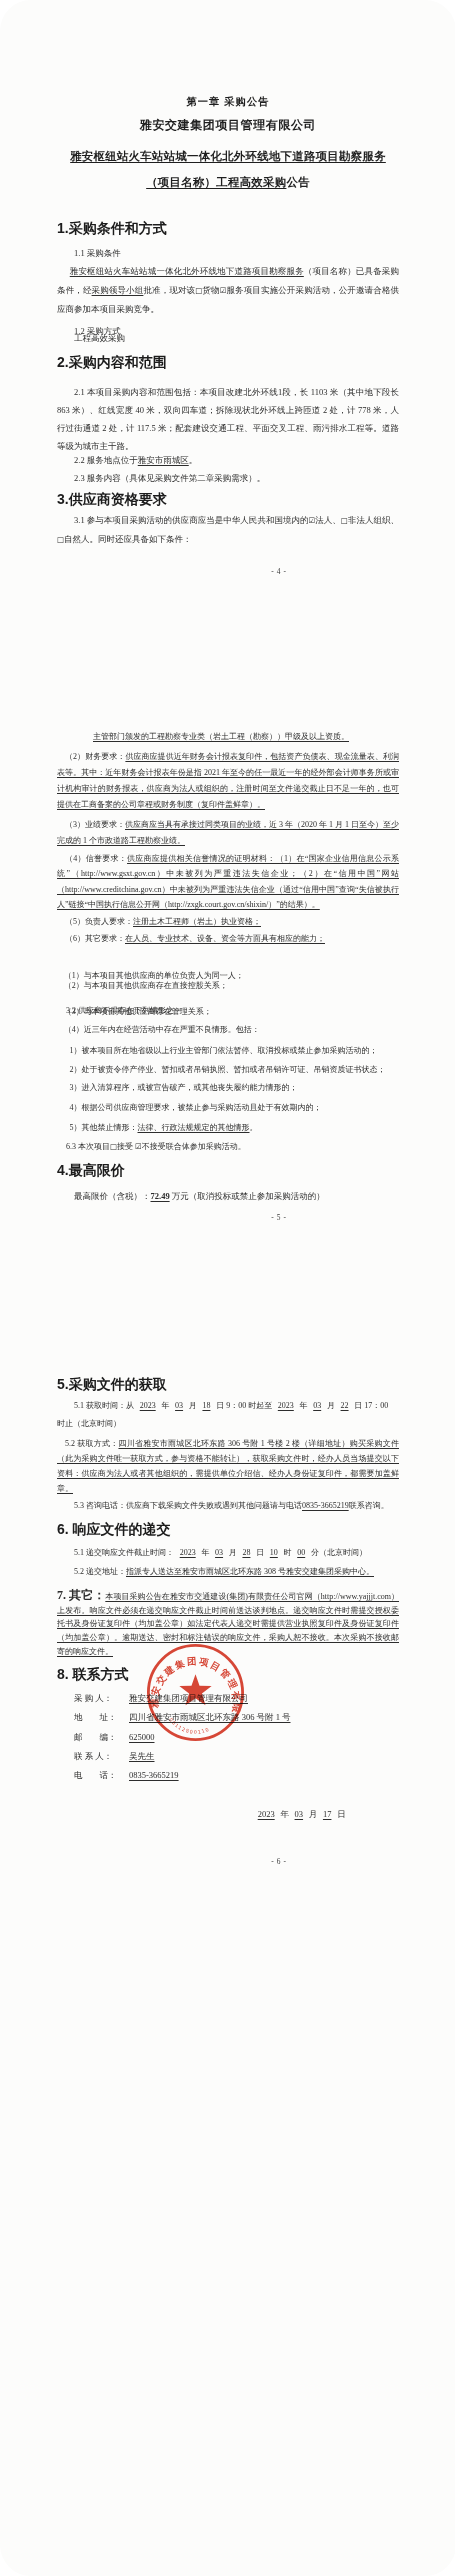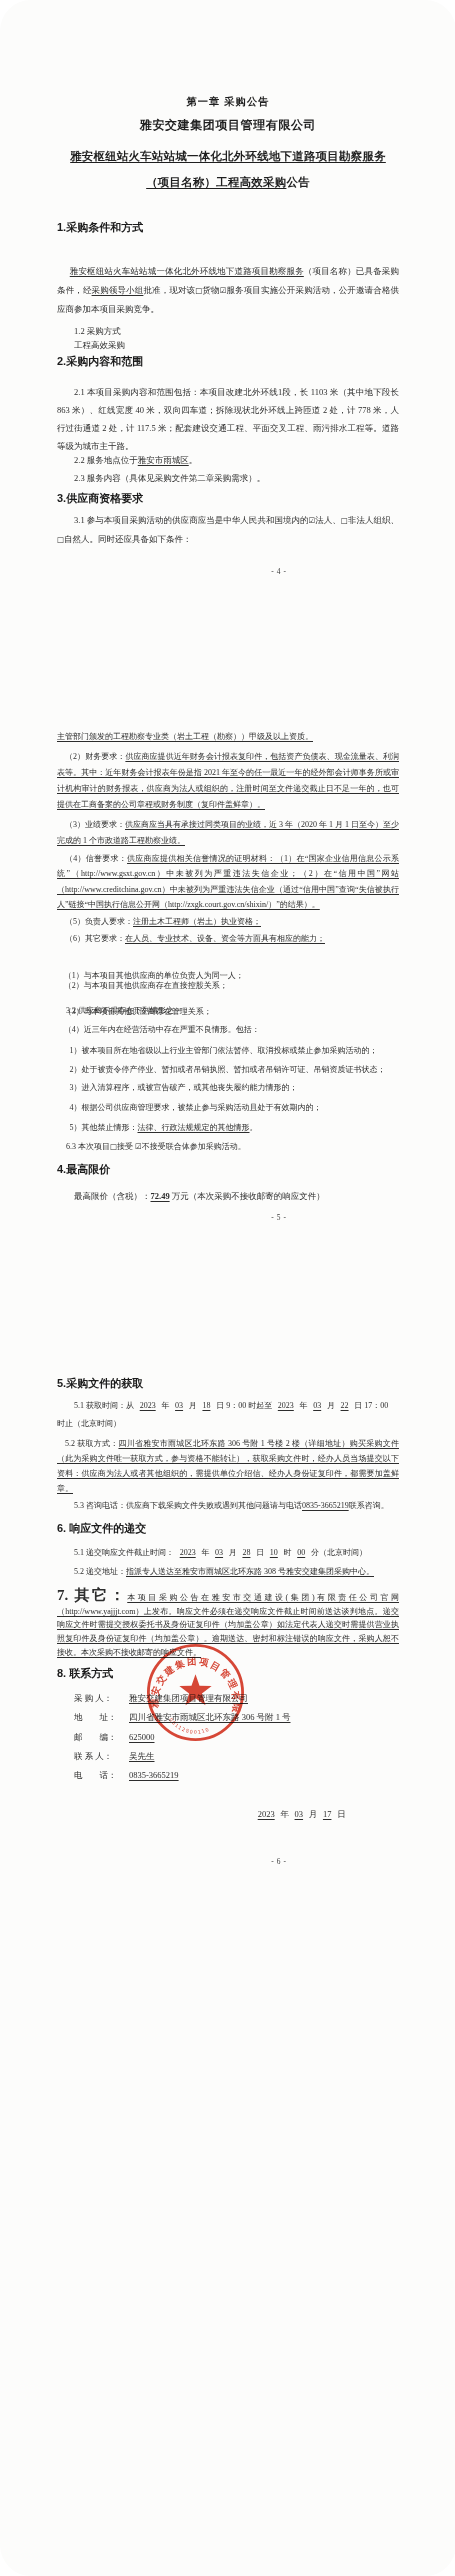--- a/index.html
+++ b/index.html
@@ -9,21 +9,21 @@
   .center{left:0;width:456px;text-align:center;}
   .hd{font-family:"Liberation Sans",sans-serif;font-weight:bold;color:#1f1f1f;}
   .t-chapter{font-size:10.2px;letter-spacing:1.1px;}
   .t-company{font-size:12px;letter-spacing:0.6px;}
   .t-project{font-size:11.4px;letter-spacing:0.3px;}
   .u{text-decoration:underline;text-underline-offset:2.3px;text-decoration-thickness:0.6px;}
   .col{left:57px;width:342px;}
   .body15{font-size:8.5px;line-height:17.7px;text-align:justify;}
   .body14{font-size:8px;text-align:justify;}
   .line{white-space:nowrap;}
-  .h-sec{font-family:"Liberation Sans",sans-serif;font-weight:bold;font-size:11px;color:#1c1c1c;}
+  .h-sec{font-family:"Liberation Sans",sans-serif;font-weight:bold;font-size:14px;color:#1c1c1c;}
   .cb{font-family:"DejaVu Sans",sans-serif;font-size:7.4px;}
   .uu{padding:0 5.7px;}
   .footer{font-size:7.4px;color:#3a3a3a;letter-spacing:0.6px;}
   .lbl-b{font-weight:bold;}
   .contact-label{display:inline-block;width:55px;}
   .contact-val{text-decoration:underline;text-underline-offset:2.3px;}
   .stamp{mix-blend-mode:multiply;opacity:0.92;}
 </style>
 </head>
 <body>
@@ -31,42 +31,43 @@
 <div class="doc">
 
   <div class="abs center hd t-chapter" style="top:95px;">第一章  采购公告</div>
   <div class="abs center hd t-company" style="top:117px;">雅安交建集团项目管理有限公司</div>
   <div class="abs center hd t-project u" style="top:149px;">雅安枢纽站火车站站城一体化北外环线地下道路项目勘察服务</div>
   <div class="abs center hd t-project" style="top:175px;">
     <span class="u">（项目名称）工程高效采购</span><span>公告</span>
   </div>
 
   <div class="abs col h-sec" style="top:220px;">1.采购条件和方式</div>
+  <div class="abs col body15 line" style="top:245px;padding-left:17px;">1.1  采购条件</div>
 
   <div class="abs col body15" style="top:262px;line-height:19px;text-indent:1.5em;">
     <span class="u">雅安枢纽站火车站站城一体化北外环线地下道路项目勘察服务</span><span>（项目名称）已具备采购条件，经</span><span class="u">采购领导小组</span><span>批准，现对该</span><span class="cb">□</span><span>货物</span><span class="cb">☑</span><span>服务项目实施公开采购活动，公开邀请合格供应商参加本项目采购竞争。</span>
   </div>
 
   <div class="abs col body15 line" style="top:323px;padding-left:17px;">1.2 采购方式</div>
-  <div class="abs col body15 line" style="top:337px;padding-left:17px;">工程高效采购</div>
+  <div class="abs col body15 line" style="top:330px;padding-left:17px;">工程高效采购</div>
 
   <div class="abs col h-sec" style="top:354px;">2.采购内容和范围</div>
   <div class="abs col body15" style="top:383px;line-height:18px;text-indent:2em;">2.1 本项目采购内容和范围包括：本项目改建北外环线1段，长 1103 米（其中地下段长 863 米）、红线宽度 40 米，双向四车道；拆除现状北外环线上跨匝道 2 处，计 778 米，人行过街通道 2 处，计 117.5 米；配套建设交通工程、平面交叉工程、雨污排水工程等。道路等级为城市主干路。</div>
   <div class="abs col body15 line" style="top:452px;padding-left:17px;">
     <span>2.2 服务地点位于</span><span class="u">雅安市雨城区</span><span>。</span>
   </div>
   <div class="abs col body15 line" style="top:470px;padding-left:17px;">2.3 服务内容（具体见采购文件第二章采购需求）。</div>
 
   <div class="abs col h-sec" style="top:491px;">3.供应商资格要求</div>
   <div class="abs col body15" style="top:511px;line-height:18px;text-indent:2em;">
     <span>3.1 参与本项目采购活动的供应商应当是中华人民共和国境内的</span><span class="cb">☑</span><span>法人、</span><span class="cb">□</span><span>非法人组织、</span><span class="cb">□</span><span>自然人。同时还应具备如下条件：</span>
   </div>
   <div class="abs footer" style="top:567px;left:262px;width:34px;text-align:center;">- 4 -</div>
 
-  <div class="abs col body14 line" style="top:731px;">
+  <div class="abs col body14 line" style="top:731px;margin-left:36px;">
     <span class="u">主管部门颁发的工程勘察专业类（岩土工程（勘察））甲级及以上资质。</span>
   </div>
   <div class="abs col body14" style="top:749px;line-height:16px;text-indent:1em;">
     <span>（2）财务要求：</span><span class="u">供应商应提供近年财务会计报表复印件，包括资产负债表、现金流量表、利润表等。其中：近年财务会计报表年份是指 2021 年至今的任一最近一年的经外部会计师事务所或审计机构审计的财务报表，供应商为法人或组织的，注册时间至文件递交截止日不足一年的，也可提供在工商备案的公司章程或财务制度（复印件盖鲜章）。</span>
   </div>
   <div class="abs col body14" style="top:817px;line-height:16px;text-indent:1em;">
     <span>（3）业绩要求：</span><span class="u">供应商应当具有承接过同类项目的业绩，近 3 年（2020 年 1 月 1 日至今）至少完成的 1 个市政道路工程勘察业绩。</span>
   </div>
   <div class="abs col body14" style="top:851px;line-height:15.4px;text-indent:1em;">
     <span>（4）信誉要求：</span><span class="u">供应商应提供相关信誉情况的证明材料：（1）在“国家企业信用信息公示系统”（http://www.gsxt.gov.cn）中未被列为严重违法失信企业；（2）在“信用中国”网站（http://www.creditchina.gov.cn）中未被列为严重违法失信企业（通过“信用中国”查询“失信被执行人”链接“中国执行信息公开网（http://zxgk.court.gov.cn/shixin/）”的结果）。</span>
@@ -89,21 +90,21 @@
   <div class="abs col body14 line" style="top:1102px;padding-left:12.5px;">4）根据公司供应商管理要求，被禁止参与采购活动且处于有效期内的；</div>
   <div class="abs col body14 line" style="top:1122px;padding-left:12.5px;">
     <span>5）其他禁止情形：</span><span class="u">法律、行政法规规定的其他情形</span><span>。</span>
   </div>
   <div class="abs col body14 line" style="top:1141px;padding-left:9px;">
     <span>6.3 本次项目</span><span class="cb">□</span><span>接受</span>&nbsp;<span class="cb">☑</span><span>不接受</span><span>联合体参加采购活动。</span>
   </div>
 
   <div class="abs col h-sec" style="top:1162px;">4.最高限价</div>
   <div class="abs col body15 line" style="top:1188px;padding-left:17px;">
-    <span>最高限价（含税）：</span><b class="u">72.49</b>&nbsp;<span>万元（本次采购不接收邮寄的响应文件）</span>
+    <span>最高限价（含税）：</span><b class="u">72.49</b>&nbsp;<span>万元（取消投标或禁止参加采购活动的）</span>
   </div>
   <div class="abs footer" style="top:1213px;left:262px;width:34px;text-align:center;">- 5 -</div>
 
   <div class="abs col h-sec" style="top:1376px;">5.采购文件的获取</div>
   <div class="abs col body14 line" style="top:1400px;padding-left:17px;">
     <span>5.1 获取时间：从</span><span class="u uu">2023</span><span>年</span><span class="u uu">03</span><span>月</span><span class="u uu">18</span><span>日 9：00 时起至</span><span class="u uu">2023</span><span>年</span><span class="u uu">03</span><span>月</span><span class="u uu">22</span><span>日 17：00</span>
   </div>
   <div class="abs col body14 line" style="top:1418px;">时止（北京时间）</div>
   <div class="abs col body14" style="top:1436px;line-height:15px;text-indent:1em;">
     <span>5.2 获取方式：</span><span class="u">四川省雅安市雨城区北环东路 306 号附 1 号楼 2 楼（详细地址）购买采购文件（此为采购文件唯一获取方式，参与资格不能转让），获取采购文件时，经办人员当场提交以下资料：供应商为法人或者其他组织的，需提供单位介绍信、经办人身份证复印件，都需要加盖鲜章。</span>
@@ -114,21 +115,21 @@
 
   <div class="abs col h-sec" style="top:1521px;">6. 响应文件的递交</div>
   <div class="abs col body14 line" style="top:1547px;padding-left:17px;">
     <span>5.1 递交响应文件截止时间：</span><span class="u uu">2023</span><span>年</span><span class="u uu">03</span><span>月</span><span class="u uu">28</span><span>日</span><span class="u uu">10</span><span>时</span><span class="u uu">00</span><span>分（北京时间）</span>
   </div>
   <div class="abs col body14 line" style="top:1566px;padding-left:17px;">
     <span>5.2 递交地址：</span><span class="u">指派专人送达至雅安市雨城区北环东路 308 号雅安交建集团采购中心。</span>
   </div>
 
   <div class="abs col body14" style="top:1589px;line-height:13.7px;">
-    <span class="lbl-b" style="font-size:15px;">7. 其它：</span><span class="u">本项目采购公告在雅安市交通建设(集团)有限责任公司官网（http://www.yajjjt.com）上发布。响应文件必须在递交响应文件截止时间前送达谈判地点。递交响应文件时需提交授权委托书及身份证复印件（均加盖公章）如法定代表人递交时需提供营业执照复印件及身份证复印件（均加盖公章）。逾期送达、密封和标注错误的响应文件，采购人恕不接收。本次采购不接收邮寄的响应文件。</span>
+    <span class="lbl-b" style="font-size:12px;">7. 其它：</span><span class="u">本项目采购公告在雅安市交通建设(集团)有限责任公司官网（http://www.yajjjt.com）上发布。响应文件必须在递交响应文件截止时间前送达谈判地点。递交响应文件时需提交授权委托书及身份证复印件（均加盖公章）如法定代表人递交时需提供营业执照复印件及身份证复印件（均加盖公章）。逾期送达、密封和标注错误的响应文件，采购人恕不接收。本次采购不接收邮寄的响应文件。</span>
   </div>
 
   <div class="abs col h-sec" style="top:1666px;">8. 联系方式</div>
 
   <div class="abs body15 line" style="top:1690px;left:74px;">
     <span class="contact-label">采 购 人：</span><span class="contact-val">雅安交建集团项目管理有限公司</span>
   </div>
   <div class="abs body15 line" style="top:1709px;left:74px;">
     <span class="contact-label">地　　址：</span><span class="contact-val">四川省雅安市雨城区北环东路 306 号附 1 号</span>
   </div>

